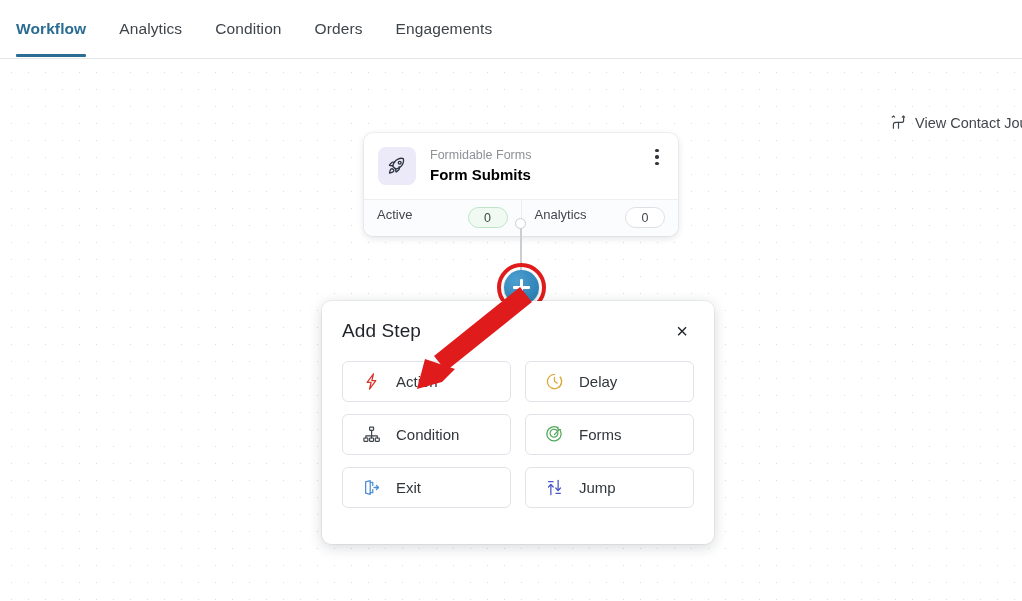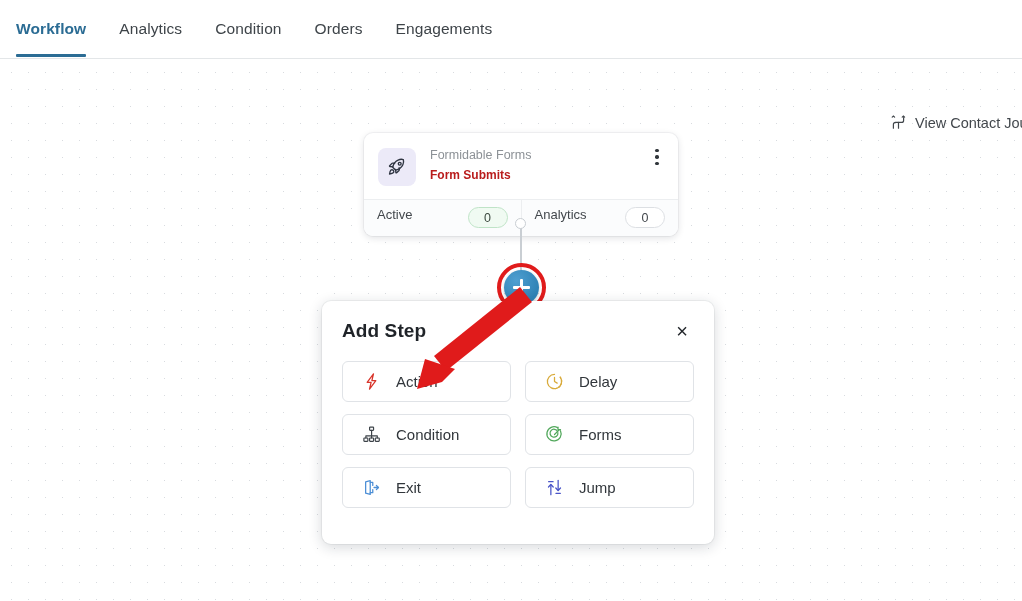--- a/index.html
+++ b/index.html
@@ -58,30 +58,30 @@
 
   
   .node-card {
     position: absolute; left: 364px; top: 133px;
     width: 314px;
     background: #ffffff;
     border-radius: 9px;
     box-shadow: 0 2px 7px rgba(23,33,48,.13), 0 0 0 1px rgba(23,33,48,.045);
     overflow: hidden;
   }
-  .node-head { display: flex; align-items: flex-end; padding: 14px 14px 13px 14px; position: relative; }
+  .node-head { display: flex; align-items: flex-start; padding: 14px 14px 13px 14px; position: relative; }
   .node-ico {
     width: 38px; height: 38px; border-radius: 8px;
     background: #eceaf8;
     display: flex; align-items: center; justify-content: center;
     flex: 0 0 38px;
   }
   .node-txt { margin-left: 14px; }
   .node-sub { font-size: 12.5px; color: #8c9196; line-height: 16px; }
-  .node-title { font-size: 12px; font-weight: bold; color: #b91c1c; line-height: 22px; margin-top: 1px; }
+  .node-title { font-size: 15px; font-weight: bold; color: #000000; line-height: 22px; margin-top: 1px; }
   .node-kebab {
     position: absolute; right: 13px; top: 13px;
     width: 16px; height: 22px;
     display: flex; flex-direction: column; align-items: center; justify-content: center; gap: 3px;
     cursor: pointer;
   }
   .node-kebab i { width: 3.4px; height: 3.4px; border-radius: 50%; background: #32373c; display:block; }
   .node-foot {
     display: flex; border-top: 1px solid #eceef0;
     background: #fbfcfd;
@@ -140,21 +140,21 @@
     position: absolute; left: 322px; top: 301px;
     width: 392px; height: 243px;
     background: #ffffff;
     border-radius: 9px;
     box-shadow: 0 3px 14px rgba(23,33,48,.18), 0 0 0 1px rgba(23,33,48,.05);
   }
   .modal-head {
     display: flex; align-items: center; justify-content: space-between;
     padding: 18px 20px 0 20px;
   }
-  .modal-title { font-size: 19px; font-weight: bold; color: #1f2328; letter-spacing: .1px; }
+  .modal-title { font-size: 19px; font-weight: normal; color: #1f2328; letter-spacing: .1px; }
   .modal-close {
     width: 24px; height: 24px; cursor: pointer;
     display: flex; align-items: center; justify-content: center;
     font-size: 20px; color: #22262a; line-height: 1;
   }
   .grid {
     display: grid;
     grid-template-columns: 1fr 1fr;
     gap: 12px 14px;
     padding: 18px 20px 20px 20px;

